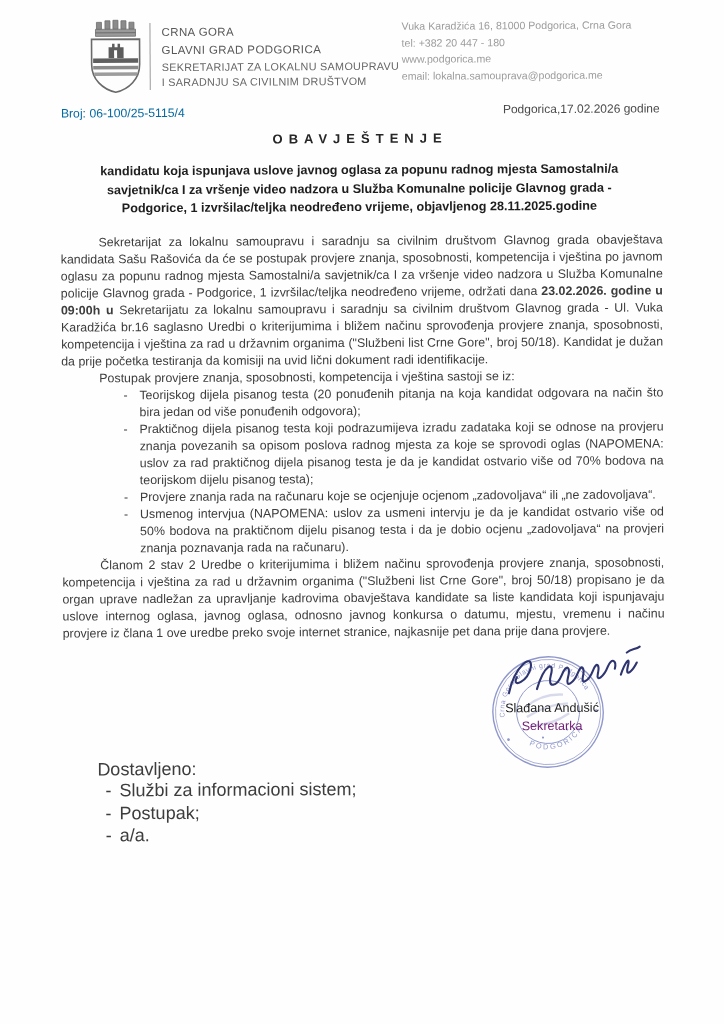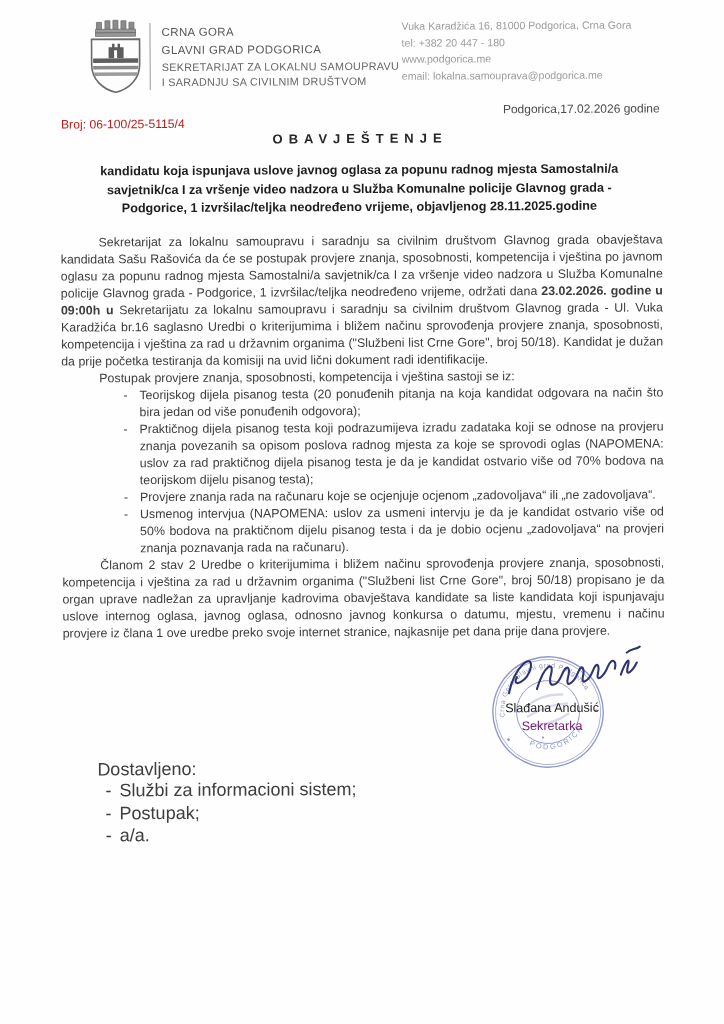--- a/index.html
+++ b/index.html
@@ -8,21 +8,21 @@
   .scan{position:absolute;inset:0;transform:rotate(-0.3deg);}
 
   
   .coa{position:absolute;left:86px;top:16px;width:64px;height:78px;}
   .org{position:absolute;left:152px;top:22px;border-left:1.5px solid #9a9a9a;padding-left:11px;}
   .org-l1{font-size:11.5px;color:#595959;letter-spacing:.4px;line-height:18px;}
   .org-l2{font-size:11.5px;color:#595959;letter-spacing:.4px;line-height:19px;}
   .org-l3,.org-l4{font-size:10.8px;color:#666;letter-spacing:.3px;line-height:15px;}
   .contact{position:absolute;left:404px;top:18px;font-size:10.6px;color:#9c9c9c;line-height:16.5px;}
 
-  .refline{position:absolute;left:63px;top:116px;font-size:12.2px;color:#b91c1c;}
+  .refline{position:absolute;left:63px;top:105px;font-size:12.2px;color:#0369a1;}
   .dateline{position:absolute;left:505px;top:103px;font-size:12px;color:#4a4a4a;}
 
   .doctitle{position:absolute;left:0;top:131px;width:100%;text-align:center;
             font-size:13px;font-weight:bold;letter-spacing:6px;color:#262626;}
   .subject{position:absolute;left:78px;top:161px;width:566px;text-align:center;
            font-size:12.6px;font-weight:bold;line-height:18.5px;color:#1e1e1e;}
 
   
   .bodytext{position:absolute;left:62px;top:233px;width:602px;font-size:12.4px;
             line-height:17px;text-align:justify;color:#3d3d3d;}

